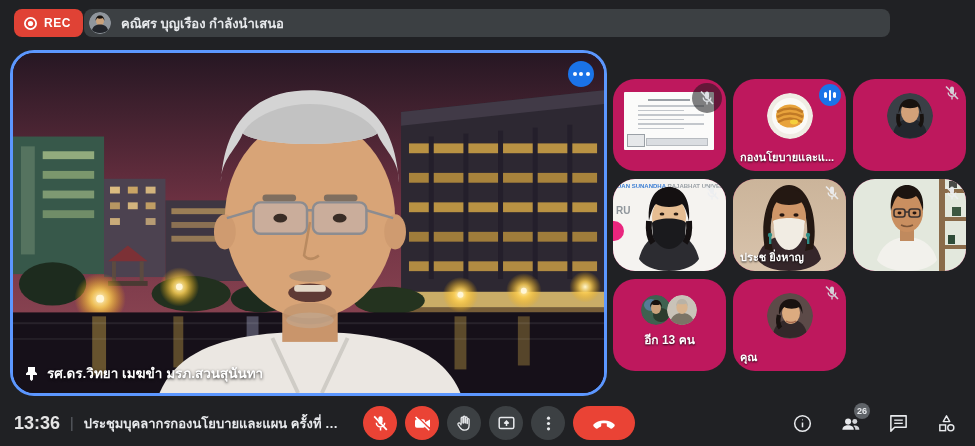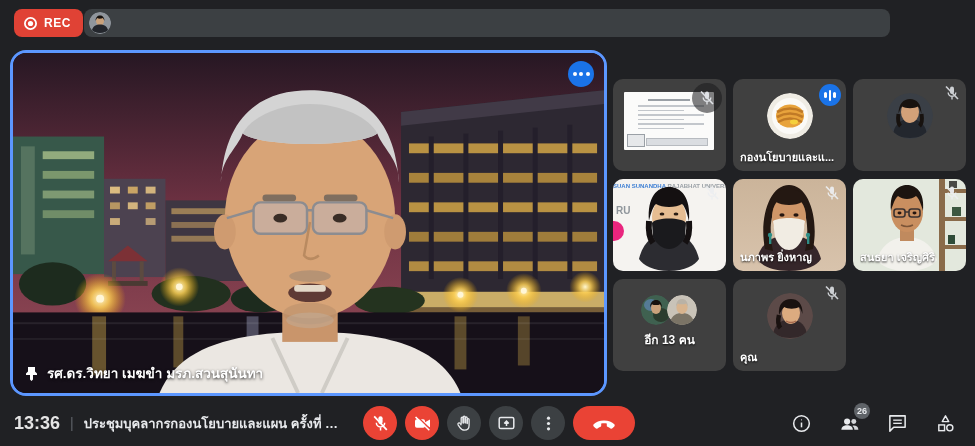--- a/index.html
+++ b/index.html
@@ -19,40 +19,40 @@
   .presenter-pill{
     position:absolute;left:84px;top:9px;width:806px;height:28px;
     background:#3c4043;border-radius:8px;
     display:flex;align-items:center;gap:10px;padding-left:5px;box-sizing:border-box;
   }
   .presenter-avatar{width:22px;height:22px;border-radius:50%;overflow:hidden;flex:0 0 auto;}
   .presenter-text{color:#e8eaed;font-size:13px;font-weight:600;white-space:nowrap;}
   
   .main-tile{
     position:absolute;left:10px;top:50px;width:597px;height:346px;
-    border:3px solid #5c97ff;border-radius:16px;box-sizing:border-box;
+    border:3px solid #5c97ff;border-radius:24px;box-sizing:border-box;
     overflow:hidden;background:#101015;
   }
   .main-tile svg.scene{position:absolute;inset:0;width:100%;height:100%;}
   .main-options{
     position:absolute;top:8px;right:10px;width:26px;height:26px;border-radius:50%;
     background:#1a73e8;display:flex;align-items:center;justify-content:center;gap:2.5px;
   }
   .main-options i{width:4px;height:4px;border-radius:50%;background:#fff;}
   .main-name{
     position:absolute;left:12px;bottom:9px;display:flex;align-items:center;gap:9px;
     color:#fff;font-size:13.5px;font-weight:600;
     text-shadow:0 1px 3px rgba(0,0,0,.85);
   }
   
   .grid{
     position:absolute;left:613px;top:79px;width:353px;
     display:grid;grid-template-columns:repeat(3,113px);grid-auto-rows:92px;gap:8px 7px;
   }
-  .tile{position:relative;background:#404040;border-radius:10px;overflow:hidden;}
+  .tile{position:relative;background:#be185d;border-radius:22px;overflow:hidden;}
   .tile .label{
     position:absolute;left:7px;right:7px;bottom:5px;color:#fff;
     font-size:11px;font-weight:600;white-space:nowrap;overflow:hidden;text-overflow:ellipsis;
     text-shadow:0 1px 2px rgba(0,0,0,.8);
   }
   .tile .label.center{text-align:center;bottom:22px;font-size:12px;}
   .mic-off{position:absolute;top:5px;right:5px;width:18px;height:18px;opacity:.95;}
   .mic-big{
     position:absolute;top:4px;right:4px;width:30px;height:30px;border-radius:50%;
     background:rgba(25,26,28,.55);display:flex;align-items:center;justify-content:center;
@@ -103,21 +103,21 @@
   .bb-center{position:absolute;left:363px;top:6px;display:flex;align-items:center;gap:8px;}
   .ctl{
     width:34px;height:34px;border-radius:50%;background:#3c4043;
     display:flex;align-items:center;justify-content:center;flex:0 0 auto;
   }
   .ctl.red{background:#ea4335;}
   .ctl svg{width:19px;height:19px;}
   .ctl.end{width:62px;border-radius:17px;background:#ea4335;}
   .ctl.end svg{width:24px;height:24px;}
   .bb-right{position:absolute;right:18px;top:0;height:46px;display:flex;align-items:center;gap:26px;}
-  .bb-right .ric{position:relative;width:22px;height:22px;display:flex;align-items:center;justify-content:flex-start;}
+  .bb-right .ric{position:relative;width:22px;height:22px;display:flex;align-items:center;justify-content:center;}
   .bb-right svg{width:21px;height:21px;}
   .badge{
     position:absolute;top:-9px;right:-9px;min-width:16px;height:16px;border-radius:8px;
     background:#5f6368;color:#e8eaed;font-size:9px;font-weight:bold;
     display:flex;align-items:center;justify-content:center;padding:0 3px;box-sizing:border-box;
   }
 </style>
 </head>
 <body>
 
@@ -131,20 +131,21 @@
 
 <div class="presenter-pill">
   <span class="presenter-avatar">
     <svg viewBox="0 0 22 22">
       <circle cx="11" cy="11" r="11" fill="#8f959c"></circle>
       <ellipse cx="11" cy="9" rx="4" ry="4.6" fill="#caa27c"></ellipse>
       <path d="M11 21c-4 0-7-1.4-8-3 1-4 4.2-5.6 8-5.6s7 1.6 8 5.6c-1 1.6-4 3-8 3z" fill="#23262c"></path>
       <path d="M6.5 9c0-3.6 2-5.6 4.5-5.6S15.5 5.4 15.5 9c0 0-1-2.4-1.7-2.9-1.2.8-4.4.8-5.6 0C7.5 6.6 6.5 9 6.5 9z" fill="#17120f"></path>
     </svg>
   </span>
+  <span class="presenter-text">คณิศร บุญเรือง กำลังนำเสนอ</span>
 </div>
 
 <div class="main-tile">
   <svg class="scene" viewBox="0 0 597 346" preserveAspectRatio="none">
     <defs>
       <linearGradient id="sky" x1="0" y1="0" x2="0" y2="1">
         <stop offset="0" stop-color="#261723"></stop>
         <stop offset="0.55" stop-color="#6d3142"></stop>
         <stop offset="1" stop-color="#8a4452"></stop>
       </linearGradient>
@@ -372,21 +373,21 @@
       </svg>
     </div>
     <svg class="mic-off" viewBox="0 0 18 18">
         <g fill="#eceef0">
           <rect x="7" y="2.5" width="4" height="7.5" rx="2"></rect>
           <path d="M4.5 8.5a4.5 4.5 0 0 0 9 0h-1.4a3.1 3.1 0 0 1-6.2 0z"></path>
           <rect x="8.3" y="13" width="1.4" height="2.5"></rect>
         </g>
         <line x1="3" y1="2.5" x2="15" y2="15" stroke="#eceef0" stroke-width="1.6"></line>
       </svg>
-    <div class="label">นภาพร ยิ่งหาญ</div>
+    <div class="label">ประช ยิ่งหาญ</div>
   </div>
 
   <div class="tile">
     <div class="vid" style="background:#e3e8dd;">
       <svg viewBox="0 0 113 92">
         <rect x="86" y="0" width="6" height="92" fill="#8a6b4a"></rect>
         <rect x="92" y="10" width="21" height="4" fill="#8a6b4a"></rect>
         <rect x="92" y="38" width="21" height="4" fill="#8a6b4a"></rect>
         <rect x="92" y="66" width="21" height="4" fill="#8a6b4a"></rect>
         <rect x="96" y="2" width="8" height="7" fill="#4a4a46"></rect>
@@ -405,21 +406,20 @@
       </svg>
     </div>
     <svg class="mic-off" viewBox="0 0 18 18">
         <g fill="#eceef0">
           <rect x="7" y="2.5" width="4" height="7.5" rx="2"></rect>
           <path d="M4.5 8.5a4.5 4.5 0 0 0 9 0h-1.4a3.1 3.1 0 0 1-6.2 0z"></path>
           <rect x="8.3" y="13" width="1.4" height="2.5"></rect>
         </g>
         <line x1="3" y1="2.5" x2="15" y2="15" stroke="#eceef0" stroke-width="1.6"></line>
       </svg>
-    <div class="label">สนธยา เจริญศิริ</div>
   </div>
 
 
   <div class="tile">
     <div class="pair">
       <span class="a a1">
         <svg viewBox="0 0 30 30">
           <circle cx="15" cy="15" r="15" fill="#3f6150"></circle>
           <ellipse cx="10" cy="10" rx="7" ry="6" fill="#5b82a8" opacity="0.8"></ellipse>
           <ellipse cx="20" cy="20" rx="8" ry="7" fill="#2c3c2e"></ellipse>

